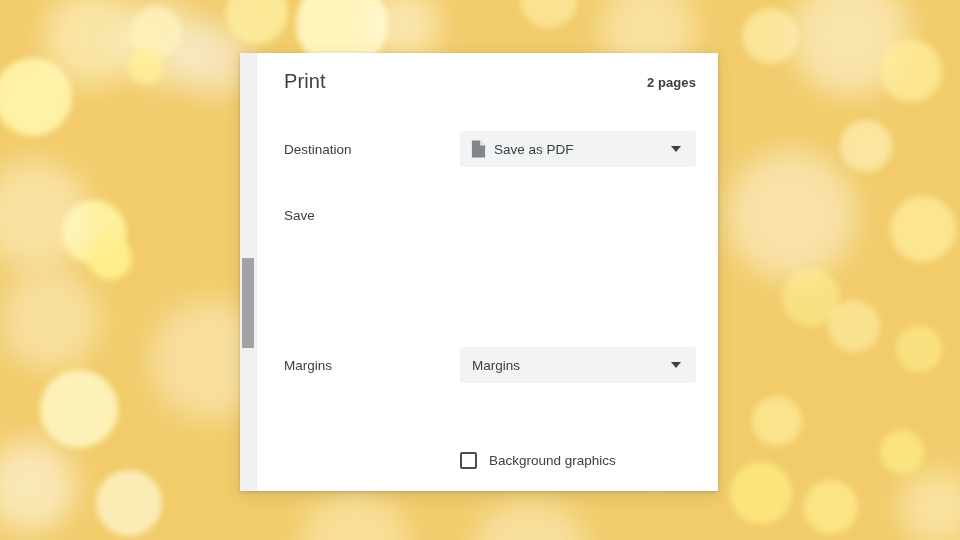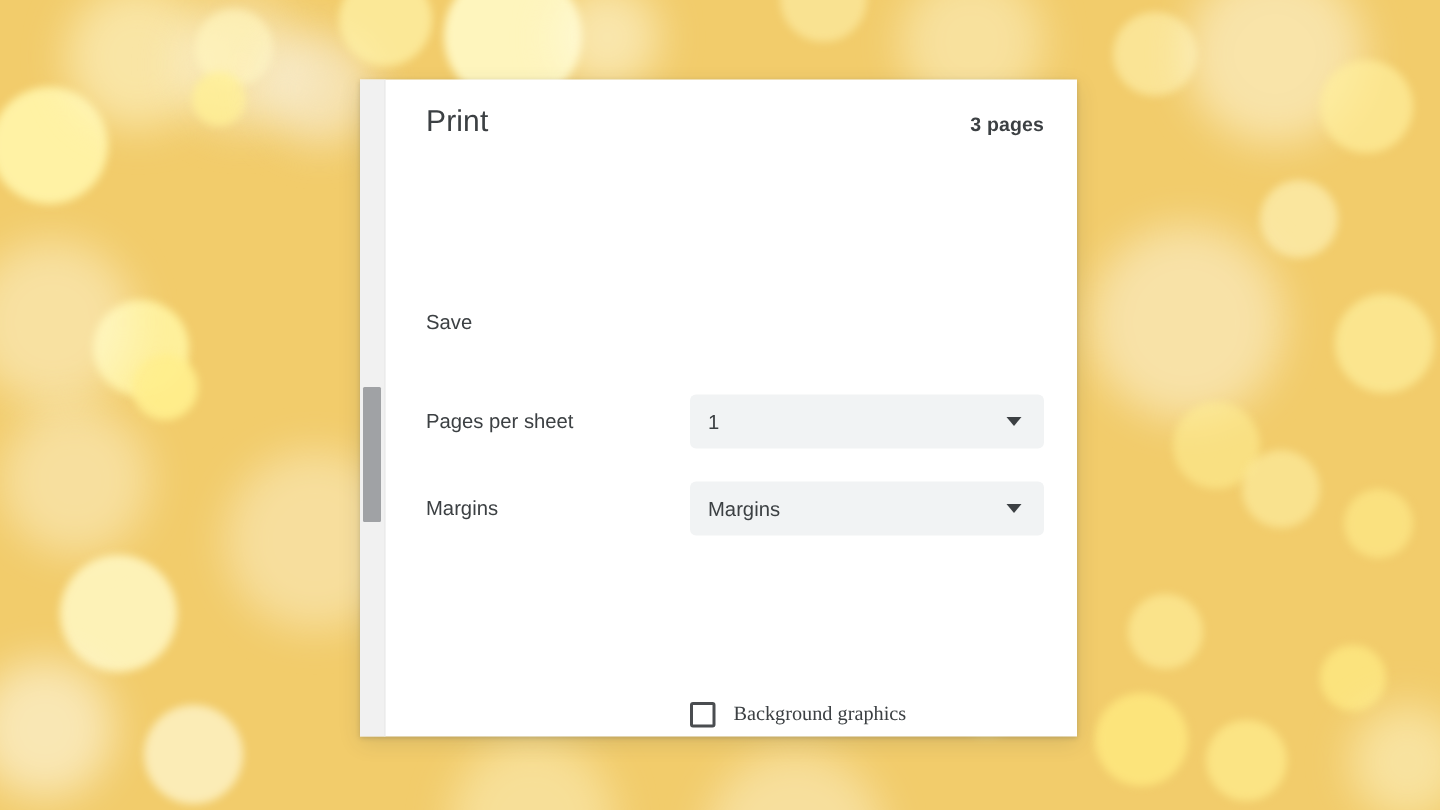--- a/index.html
+++ b/index.html
@@ -246,45 +246,49 @@
 <div id="print-dialog">
 
   <div id="scrollbar-track">
     <div id="scrollbar-thumb"></div>
   </div>
 
   <div id="dialog-body">
 
     <div id="dialog-header">
       <div id="page-title">Print</div>
-      <div id="page-count">3 pages</div>
-    </div>
-
+      <div id="page-count">2 pages</div>
+    </div>
+
+    <div class="setting-row" style="top:78px;">
+      <div class="setting-label">Destination</div>
+      <div class="select-field with-icon">
+        <svg class="doc-icon" viewBox="0 0 15 18">
+          <path d="M0.9,0.6 H9.2 L14.1,5.5 V17.4 H0.9 Z" fill="#80868b"></path>
+          <path d="M9.2,0.6 L14.1,5.5 H9.2 Z" fill="#e8eaed"></path>
+        </svg>
+        <span class="select-value">Save as PDF</span>
+        <span class="caret"></span>
+      </div>
+    </div>
 
     <div class="setting-row" style="top:144px;">
       <div class="setting-label">Save</div>
     </div>
 
-    <div class="setting-row" style="top:210px;">
-      <div class="setting-label">Pages per sheet</div>
-      <div class="select-field">
-        <span class="select-value">1</span>
-        <span class="caret"></span>
-      </div>
-    </div>
-
-    <div class="setting-row" style="top:268px;">
+
+    <div class="setting-row" style="top:294px;">
       <div class="setting-label">Margins</div>
       <div class="select-field">
         <span class="select-value">Margins</span>
         <span class="caret"></span>
       </div>
     </div>
 
 
 
-    <div class="option-row" style="top:412px;font-family:Liberation Serif, serif;">
+    <div class="option-row" style="top:396px;">
       <span class="checkbox unchecked"></span>
       <span class="option-label">Background graphics</span>
     </div>
 
   </div>
 </div>
 
 </body></html>

